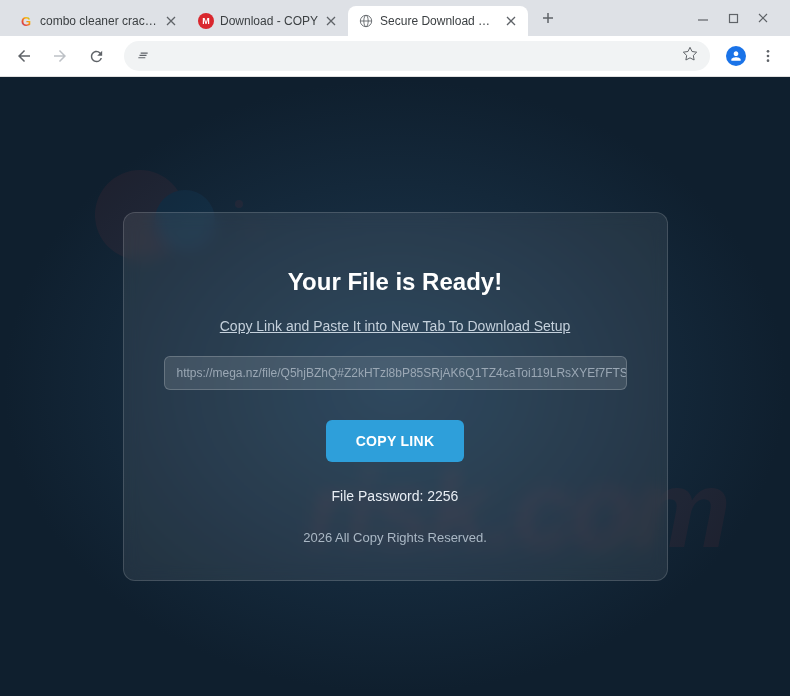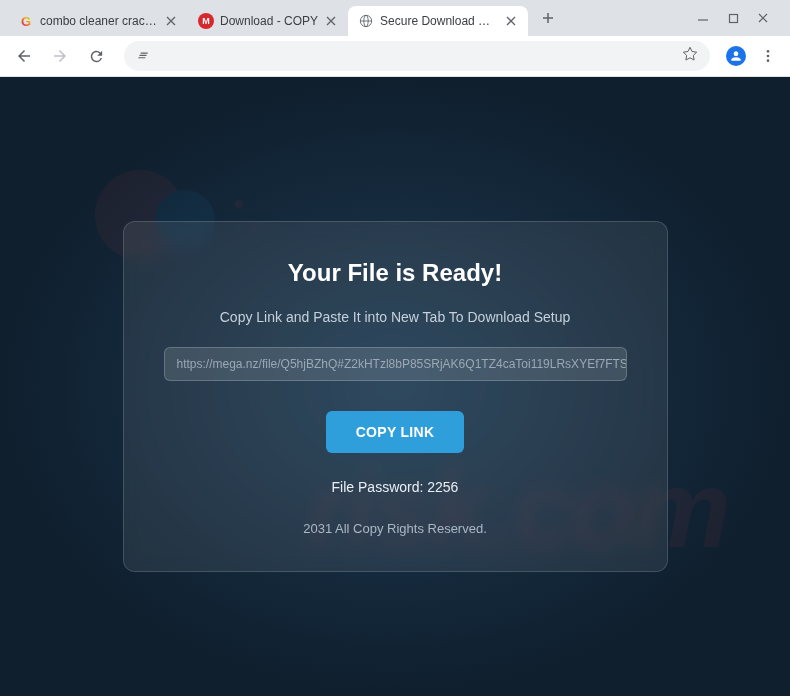--- a/index.html
+++ b/index.html
@@ -28,23 +28,23 @@
     
     .page-content { height: calc(696px - 77px); background: radial-gradient(ellipse at center, #1e3a52 0%, #0f1f2e 70%); position: relative; display: flex; align-items: center; justify-content: center; }
     
     .watermark { position: absolute; inset: 0; pointer-events: none; opacity: 0.06; }
     .watermark-shapes { position: absolute; top: 15%; left: 12%; }
     .wm-circle1 { width: 90px; height: 90px; border-radius: 50%; background: #ff4444; position: absolute; }
     .wm-circle2 { width: 60px; height: 60px; border-radius: 50%; background: #2196f3; position: absolute; left: 60px; top: 20px; }
     .wm-dot { width: 8px; height: 8px; background: #ff4444; border-radius: 50%; position: absolute; }
     .watermark-text { position: absolute; bottom: 20%; right: 8%; font-size: 110px; font-weight: 900; color: #ff4444; font-style: italic; letter-spacing: -4px; }
     
-    .card { width: 545px; background: rgba(255,255,255,0.08); border: 1px solid rgba(255,255,255,0.15); border-radius: 12px; padding: 37px 40px 35px; text-align: center; backdrop-filter: blur(8px); position: relative; z-index: 2; margin-top: 20px; }
+    .card { width: 545px; background: rgba(255,255,255,0.08); border: 1px solid rgba(255,255,255,0.15); border-radius: 12px; padding: 55px 40px 35px; text-align: center; backdrop-filter: blur(8px); position: relative; z-index: 2; margin-top: 20px; }
     .card-title { color: #fff; font-size: 24px; font-weight: 700; margin-bottom: 22px; }
-    .card-subtitle { color: #c5d1dc; font-size: 14px; margin-bottom: 22px; }
+    .card-subtitle { color: #c5d1dc; font-size: 14px; margin-bottom: 22px; text-decoration: underline; }
     .link-field { width: 100%; background: rgba(255,255,255,0.12); border: 1px solid rgba(255,255,255,0.2); border-radius: 6px; padding: 9px 12px; color: #9ba8b5; font-size: 12px; margin-bottom: 30px; cursor: text; white-space: nowrap; overflow: hidden; text-align: left; }
     .copy-btn { background: #2e9fda; color: #fff; border: none; padding: 13px 30px; font-size: 14px; font-weight: 600; border-radius: 6px; cursor: pointer; margin-bottom: 26px; letter-spacing: 0.3px; }
     .password-line { color: #e8eef4; font-size: 14px; font-weight: 400; margin-bottom: 26px; }
     .footer-line { color: #aab8c5; font-size: 13px; }
     
     
     .google-g { font-family: Arial; font-size: 13px; font-weight: bold; background: linear-gradient(45deg,#4285f4,#ea4335,#fbbc05,#34a853); -webkit-background-clip: text; color: transparent; }
     .mega-m { width: 16px; height: 16px; background: #d9272e; border-radius: 50%; color: #fff; font-size: 9px; font-weight: bold; display: flex; align-items: center; justify-content: center; }
     .globe-icon svg { width: 14px; height: 14px; }
   </style>
@@ -170,15 +170,15 @@
   </div>
 
   <div class="card">
     <h1 class="card-title">Your File is Ready!</h1>
     <p class="card-subtitle">Copy Link and Paste It into New Tab To Download Setup</p>
     <div class="link-field">https://mega.nz/file/Q5hjBZhQ#Z2kHTzl8bP85SRjAK6Q1TZ4caToi119LRsXYEf7FTSM</div>
     <button class="copy-btn">COPY LINK</button>
     <p class="password-line">
       <span>File Password: </span><span>2256</span>
     </p>
-    <p class="footer-line">2031 All Copy Rights Reserved.</p>
+    <p class="footer-line">2026 All Copy Rights Reserved.</p>
   </div>
 </div>
 
 </body></html>

